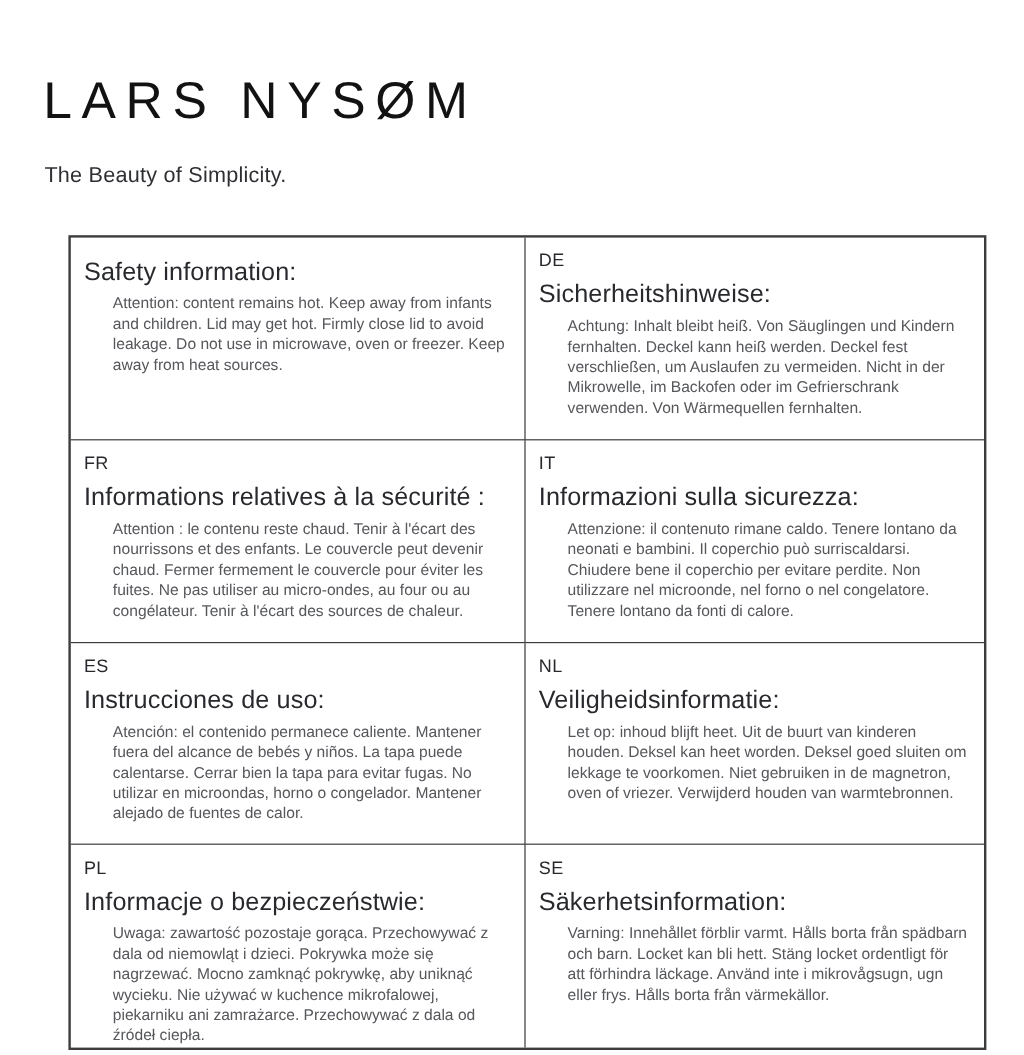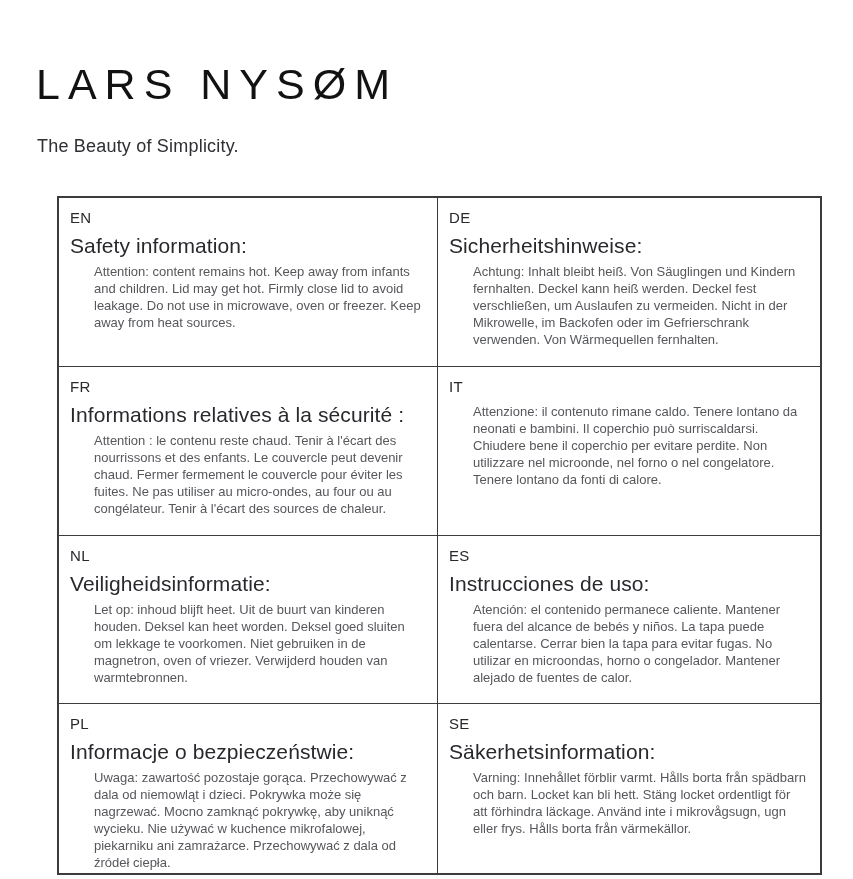--- a/index.html
+++ b/index.html
@@ -83,52 +83,52 @@
 <body>
 
 <div class="page">
 
   <div class="logo">LARS NYSØM</div>
   <div class="tagline">The Beauty of Simplicity.</div>
 
   <div class="info-table">
 
     <div class="cell">
-      <div class="lang-code">EN</div>
       <div class="cell-heading">Safety information:</div>
       <div class="cell-body">Attention: content remains hot. Keep away from infants and children. Lid may get hot. Firmly close lid to avoid leakage. Do not use in microwave, oven or freezer. Keep away from heat sources.</div>
     </div>
 
     <div class="cell">
       <div class="lang-code">DE</div>
       <div class="cell-heading">Sicherheitshinweise:</div>
       <div class="cell-body">Achtung: Inhalt bleibt heiß. Von Säuglingen und Kindern fernhalten. Deckel kann heiß werden. Deckel fest verschließen, um Auslaufen zu vermeiden. Nicht in der Mikrowelle, im Backofen oder im Gefrierschrank verwenden. Von Wärmequellen fernhalten.</div>
     </div>
 
     <div class="cell">
       <div class="lang-code">FR</div>
       <div class="cell-heading">Informations relatives à la sécurité :</div>
       <div class="cell-body">Attention : le contenu reste chaud. Tenir à l'écart des nourrissons et des enfants. Le couvercle peut devenir chaud. Fermer fermement le couvercle pour éviter les fuites. Ne pas utiliser au micro-ondes, au four ou au congélateur. Tenir à l'écart des sources de chaleur.</div>
     </div>
 
     <div class="cell">
       <div class="lang-code">IT</div>
+      <div class="cell-heading">Informazioni sulla sicurezza:</div>
       <div class="cell-body">Attenzione: il contenuto rimane caldo. Tenere lontano da neonati e bambini. Il coperchio può surriscaldarsi. Chiudere bene il coperchio per evitare perdite. Non utilizzare nel microonde, nel forno o nel congelatore. Tenere lontano da fonti di calore.</div>
+    </div>
+
+    <div class="cell">
+      <div class="lang-code">ES</div>
+      <div class="cell-heading">Instrucciones de uso:</div>
+      <div class="cell-body">Atención: el contenido permanece caliente. Mantener fuera del alcance de bebés y niños. La tapa puede calentarse. Cerrar bien la tapa para evitar fugas. No utilizar en microondas, horno o congelador. Mantener alejado de fuentes de calor.</div>
     </div>
 
     <div class="cell">
       <div class="lang-code">NL</div>
       <div class="cell-heading">Veiligheidsinformatie:</div>
       <div class="cell-body">Let op: inhoud blijft heet. Uit de buurt van kinderen houden. Deksel kan heet worden. Deksel goed sluiten om lekkage te voorkomen. Niet gebruiken in de magnetron, oven of vriezer. Verwijderd houden van warmtebronnen.</div>
-    </div>
-
-    <div class="cell">
-      <div class="lang-code">ES</div>
-      <div class="cell-heading">Instrucciones de uso:</div>
-      <div class="cell-body">Atención: el contenido permanece caliente. Mantener fuera del alcance de bebés y niños. La tapa puede calentarse. Cerrar bien la tapa para evitar fugas. No utilizar en microondas, horno o congelador. Mantener alejado de fuentes de calor.</div>
     </div>
 
     <div class="cell">
       <div class="lang-code">PL</div>
       <div class="cell-heading">Informacje o bezpieczeństwie:</div>
       <div class="cell-body">Uwaga: zawartość pozostaje gorąca. Przechowywać z dala od niemowląt i dzieci. Pokrywka może się nagrzewać. Mocno zamknąć pokrywkę, aby uniknąć wycieku. Nie używać w kuchence mikrofalowej, piekarniku ani zamrażarce. Przechowywać z dala od źródeł ciepła.</div>
     </div>
 
     <div class="cell">
       <div class="lang-code">SE</div>

